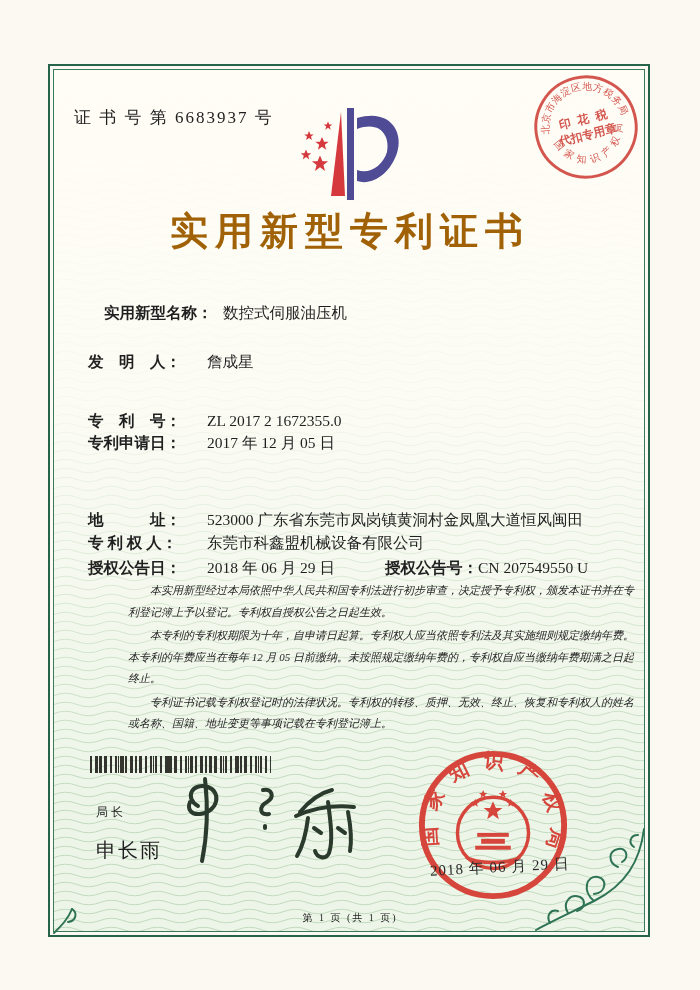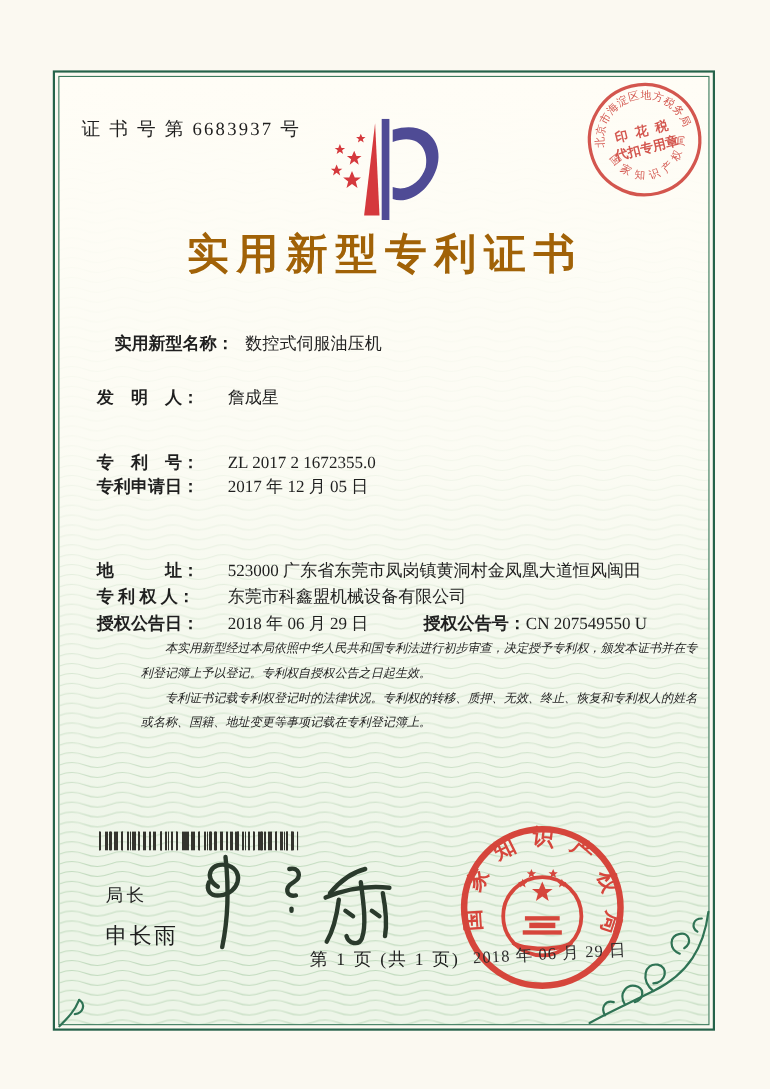--- a/index.html
+++ b/index.html
@@ -33,29 +33,29 @@
   
   .paras{position:absolute;left:88px;right:60px;top:580px;
          font-size:11px;line-height:21.5px;font-style:italic;color:#242424;margin-left:40px;}
   .paras p{margin:0 0 2px 0;text-indent:2em;}
   
   .barcode{position:absolute;left:90px;top:756px;width:181px;height:17px;
     background:
       repeating-linear-gradient(90deg,#34342e 0 2px,transparent 2px 5px),
       repeating-linear-gradient(90deg,#34342e 0 1px,transparent 1px 7px),
       repeating-linear-gradient(90deg,transparent 0 9px,#34342e 9px 11px,transparent 11px 23px);}
-  .sig-title{position:absolute;left:96px;top:804px;font-size:16px;letter-spacing:3px;}
+  .sig-title{position:absolute;left:96px;top:804px;font-size:12px;letter-spacing:3px;}
   .sig-name{position:absolute;left:96px;top:837px;font-size:20px;letter-spacing:2px;}
   .signature{position:absolute;left:168px;top:776px;}
   .seal{position:absolute;left:414px;top:746px;}
   .seal-date{position:absolute;left:430px;top:858px;font-size:15px;letter-spacing:1px;
              color:#2b2b2b;transform:rotate(-3deg);}
   .stamp{position:absolute;left:527px;top:68px;transform:rotate(-14deg);}
-  .footer{position:absolute;left:0;right:0;top:862px;text-align:center;
-          font-size:16px;letter-spacing:2px;color:#1d1d1d;}
+  .footer{position:absolute;left:0;right:0;top:911px;text-align:center;
+          font-size:10px;letter-spacing:2px;color:#1d1d1d;}
 </style>
 </head>
 <body>
 
 <div class="page">
 
   <div class="frame">
     <div class="guilloche">
       <svg width="600" height="872" viewBox="0 0 600 872" preserveAspectRatio="none">
         <defs>
@@ -128,20 +128,21 @@
       <div><span class="lab">地　　　址：</span><span class="val">523000 广东省东莞市凤岗镇黄洞村金凤凰大道恒风闽田</span></div>
     </div>
     <div class="frow r7">
       <div class="g1"><span class="lab">授权公告日：</span><span class="val">2018 年 06 月 29 日</span></div>
       <div><span class="lab" style="width:auto;margin-right:0;">授权公告号：</span><span class="val">CN 207549550 U</span></div>
     </div>
   </div>
 
   <div class="paras">
     <p>本实用新型经过本局依照中华人民共和国专利法进行初步审查，决定授予专利权，颁发本证书并在专利登记簿上予以登记。专利权自授权公告之日起生效。</p>
+    <p>本专利的专利权期限为十年，自申请日起算。专利权人应当依照专利法及其实施细则规定缴纳年费。本专利的年费应当在每年 12 月 05 日前缴纳。未按照规定缴纳年费的，专利权自应当缴纳年费期满之日起终止。</p>
     <p>专利证书记载专利权登记时的法律状况。专利权的转移、质押、无效、终止、恢复和专利权人的姓名或名称、国籍、地址变更等事项记载在专利登记簿上。</p>
   </div>
 
   <div class="barcode"></div>
 
   <div class="sig-title">局长</div>
   <div class="sig-name">申长雨</div>
   <svg class="signature" width="210" height="92" viewBox="0 0 210 92">
     <g fill="none" stroke="#2a3a2c" stroke-width="4" stroke-linecap="round" stroke-linejoin="round">
       <path d="M30,30 C16,22 24,6 40,11 C54,16 50,36 32,38 C23,39 19,33 22,26"></path>

